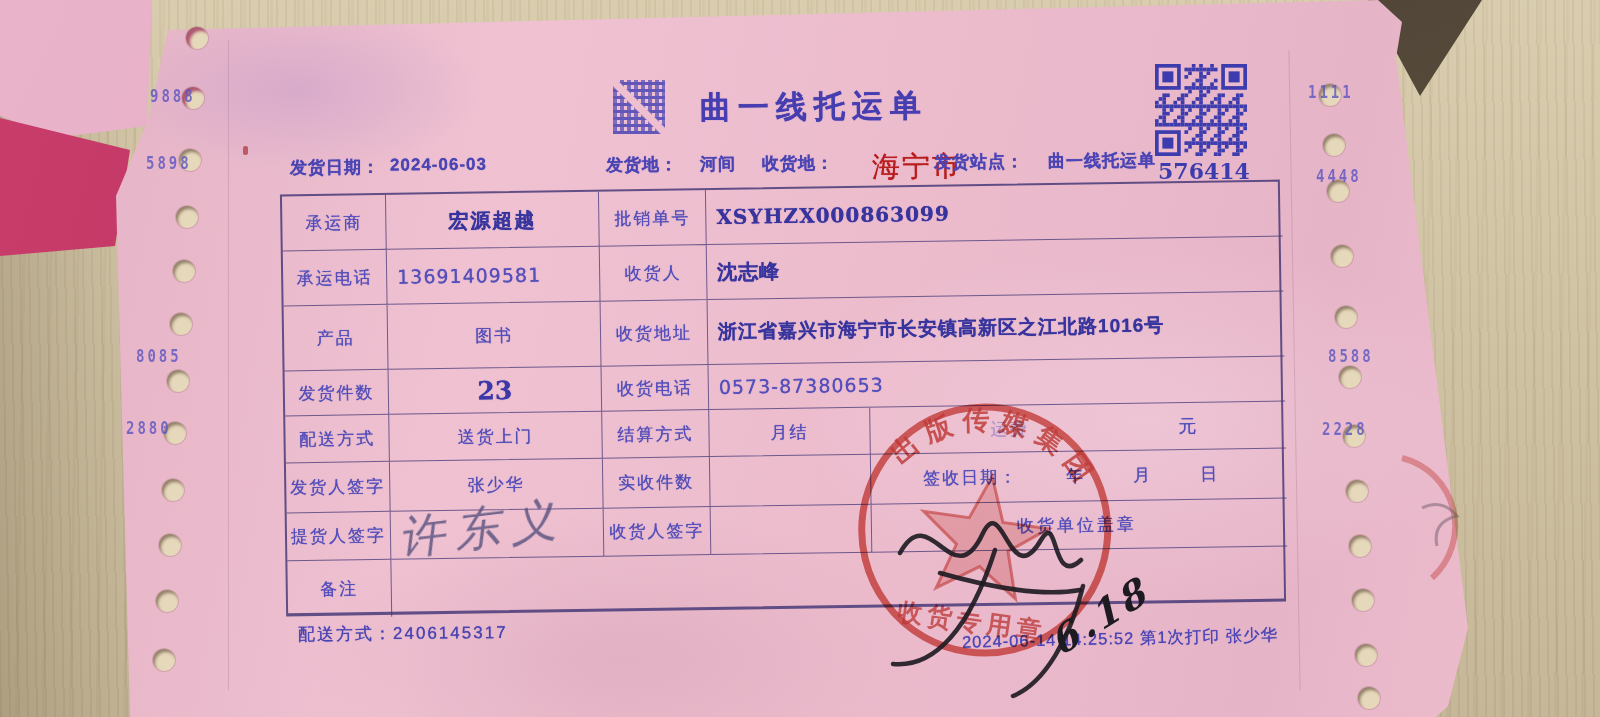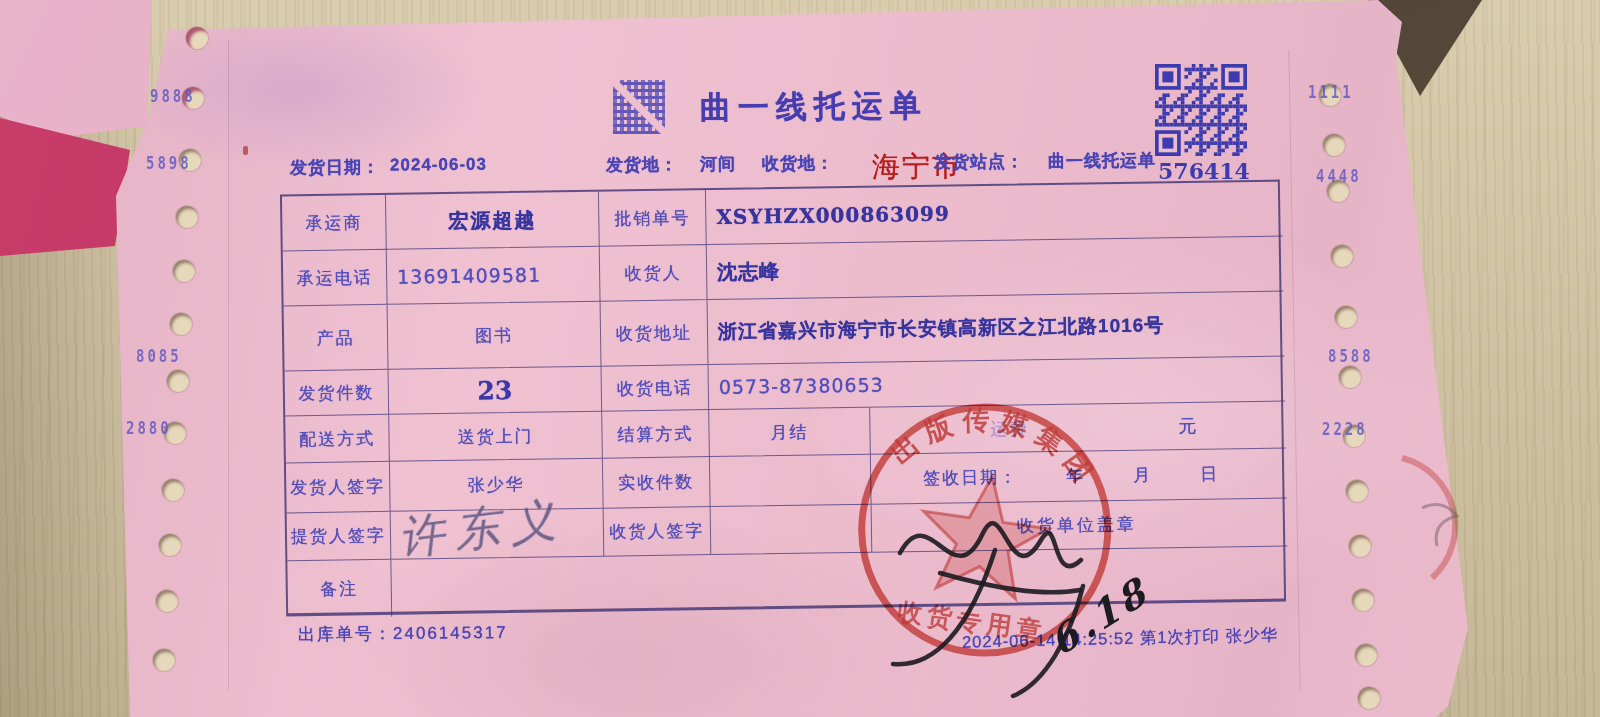--- a/index.html
+++ b/index.html
@@ -401,21 +401,21 @@
     <div class="c"></div>
     <div class="c">收货人签字</div>
     <div class="c"></div>
     <div class="c last seal-cell">收货单位盖章</div>
 
     <div class="c bot">备注</div>
     <div class="c bot sp4 last"></div>
   </div>
 
   <div class="foot-l dotty">
-    <span>出库单号：</span><span>2406145317</span>
+    <span>配送方式：</span><span>2406145317</span>
   </div>
   <div class="foot-r dotty">2024-06-14 14:25:52 第1次打印 张少华</div>
 
   <div class="hand-blue">许东义</div>
 </div>
 
 <svg class="stamp" width="280" height="280" viewBox="0 0 280 280">
   <circle cx="140" cy="142" r="123" fill="none" stroke="rgba(206,64,52,.8)" stroke-width="7"></circle>
   <polygon points="140,88 157,132 203,132 166,160 180,206 140,179 100,206 114,160 77,132 123,132" fill="rgba(211,80,66,.28)" stroke="rgba(205,62,50,.6)" stroke-width="3"></polygon>
   <path id="arcTop" d="M 32 172 A 110 110 0 1 1 248 172" fill="none"></path>

